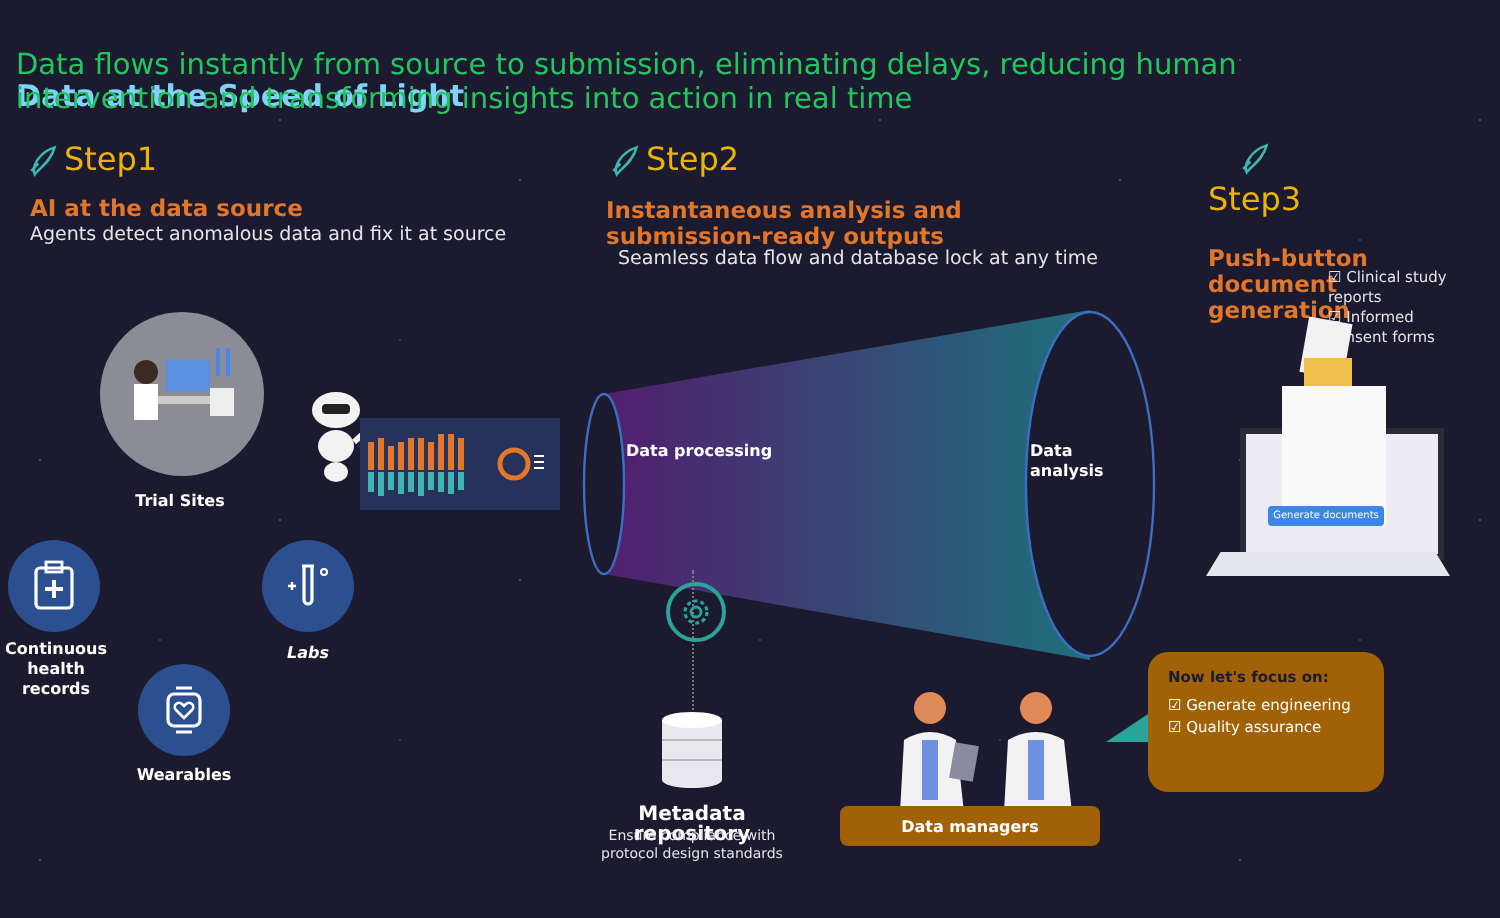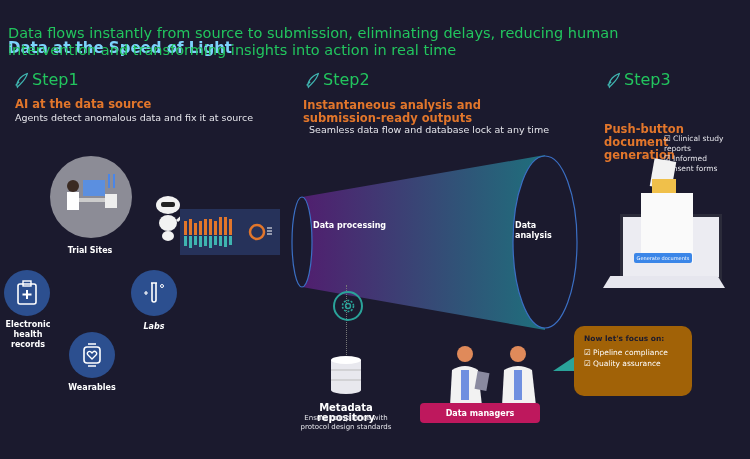--- a/index.html
+++ b/index.html
@@ -7,31 +7,31 @@
   .stars{position:absolute;inset:0;background-image:
     radial-gradient(1px 1px at 20px 30px,#6a6a8a 50%,transparent 51%),
     radial-gradient(1px 1px at 80px 120px,#55557a 50%,transparent 51%),
     radial-gradient(1px 1px at 140px 60px,#6a6a8a 50%,transparent 51%),
     radial-gradient(1px 1px at 200px 170px,#55557a 50%,transparent 51%),
     radial-gradient(1px 1px at 260px 90px,#6a6a8a 50%,transparent 51%);
     background-size:300px 200px;opacity:.6;}
   .abs{position:absolute;}
   .title{left:8px;top:7px;font-size:15px;font-weight:bold;color:#7dd3fc;margin-top:32px;}
   .subtitle{left:8px;top:25px;font-size:14.5px;color:#22c55e;line-height:17px;width:700px;}
-  .step{font-size:16px;color:#22c55e;display:flex;align-items:center;gap:2px;}
+  .step{font-size:16px;color:#eab308;display:flex;align-items:center;gap:2px;}
   .step svg{width:18px;height:18px;}
   .step-h{font-size:11.5px;font-weight:bold;color:#e2762b;line-height:13px;}
   .step-d{font-size:9.5px;color:#e4e4ea;}
   .lbl{font-size:8px;font-weight:bold;color:#fff;text-align:center;line-height:10px;}
   .circ{border-radius:50%;background:#2c4f8f;display:flex;align-items:center;justify-content:center;}
   .funnel{left:290px;top:155px;width:300px;height:175px;}
   .bubble{left:574px;top:326px;width:118px;height:70px;background:#a16207;border-radius:10px;padding:8px 10px;box-sizing:border-box;}
   .bubble .h{font-size:7.5px;font-weight:bold;color:#1b1a2e;margin-bottom:4px;}
   .bubble .it{font-size:7.5px;color:#fff;line-height:11px;}
-  .dm{left:420px;top:403px;width:120px;height:20px;background:#be185d;border-radius:4px;font-size:8px;font-weight:bold;color:#fff;display:flex;align-items:center;justify-content:center;}
+  .dm{left:420px;top:403px;width:130px;height:20px;background:#a16207;border-radius:4px;font-size:8px;font-weight:bold;color:#fff;display:flex;align-items:center;justify-content:center;}
   .laptop-screen{left:620px;top:214px;width:96px;height:60px;background:#ececf2;border:3px solid #2b2b3a;}
   .laptop-base{left:603px;top:276px;width:122px;height:12px;background:#e6e6ee;clip-path:polygon(6% 0,94% 0,100% 100%,0 100%);}
   .gen-btn{left:634px;top:253px;width:58px;height:10px;background:#3b86e8;border-radius:2px;font-size:5px;color:#fff;display:flex;align-items:center;justify-content:center;}
   .doc{left:641px;top:193px;width:52px;height:70px;background:#fafafa;}
   .check-list{left:664px;top:134px;font-size:7.5px;color:#e4e4ea;line-height:10px;}
 </style>
 </head>
 <body>
 
 <div class="stars"></div>
@@ -50,21 +50,21 @@
 
 <div class="abs step" style="left:303px;top:70px;">
   <svg viewBox="0 0 20 20">
       <path d="M4 16 L8 12 M6 18 C4 14 8 6 17 3 C15 11 8 15 6 18 Z" stroke="#3fb4b0" fill="none" stroke-width="1.4"></path>
     </svg>
   <span>Step2</span>
 </div>
 <div class="abs step-h" style="left:303px;top:99px;width:180px;">Instantaneous analysis and submission-ready outputs</div>
 <div class="abs step-d" style="left:309px;top:124px;">Seamless data flow and database lock at any time</div>
 
-<div class="abs step" style="left:604px;top:70px;">
+<div class="abs step" style="left:604px;top:70px;flex-direction:column;">
   <svg viewBox="0 0 20 20">
       <path d="M4 16 L8 12 M6 18 C4 14 8 6 17 3 C15 11 8 15 6 18 Z" stroke="#3fb4b0" fill="none" stroke-width="1.4"></path>
     </svg>
   <span>Step3</span>
 </div>
 <div class="abs step-h" style="left:604px;top:99px;width:120px;margin-top:24px;">Push-button document generation</div>
 
 <div class="abs circ" style="left:50px;top:156px;width:82px;height:82px;background:#8c8c96;">
   <svg width="60" height="50" viewBox="0 0 60 50">
     <rect x="22" y="8" width="22" height="16" fill="#5b8fe0"></rect>
@@ -77,21 +77,21 @@
 </div>
 <div class="abs lbl" style="left:60px;top:246px;width:60px;">Trial Sites</div>
 
 <div class="abs circ" style="left:4px;top:270px;width:46px;height:46px;">
   <svg width="24" height="26" viewBox="0 0 24 26">
       <rect x="3" y="4" width="18" height="20" rx="2" stroke="#fff" fill="none" stroke-width="1.6"></rect>
       <rect x="8" y="1" width="8" height="5" stroke="#fff" fill="none" stroke-width="1.4"></rect>
       <path d="M12 10v9M7.5 14.5h9" stroke="#fff" stroke-width="2"></path>
     </svg>
 </div>
-<div class="abs lbl" style="left:0px;top:320px;width:56px;">Electronic health records</div>
+<div class="abs lbl" style="left:0px;top:320px;width:56px;">Continuous health records</div>
 
 <div class="abs circ" style="left:131px;top:270px;width:46px;height:46px;">
   <svg width="26" height="26" viewBox="0 0 26 26">
       <path d="M10 3h6M11 3v17a2 2 0 004 0V3" stroke="#fff" fill="none" stroke-width="1.6"></path>
       <circle cx="21" cy="6" r="1.5" stroke="#fff" fill="none"></circle>
       <path d="M3 13h4M5 11v4" stroke="#fff" stroke-width="1.2"></path>
     </svg>
 </div>
 <div class="abs lbl" style="left:131px;top:322px;width:46px;font-style:italic;">Labs</div>
 
@@ -192,15 +192,15 @@
     <path d="M72 66 L74 30 Q88 22 102 30 L106 66Z" fill="#f2f2f2"></path>
     <rect x="84" y="30" width="8" height="30" fill="#6f8fe0"></rect>
 </svg>
 <div class="abs dm">Data managers</div>
 
 <svg class="abs" style="left:553px;top:355px;" width="24" height="20" viewBox="0 0 24 20">
     <polygon points="24,0 24,16 0,16" fill="#2aa39a"></polygon>
   </svg>
 <div class="abs bubble">
   <div class="h">Now let's focus on:</div>
-  <div class="it">☑ <span>Pipeline compliance</span></div>
+  <div class="it">☑ <span>Generate engineering</span></div>
   <div class="it">☑ <span>Quality assurance</span></div>
 </div>
 
 </body></html>

